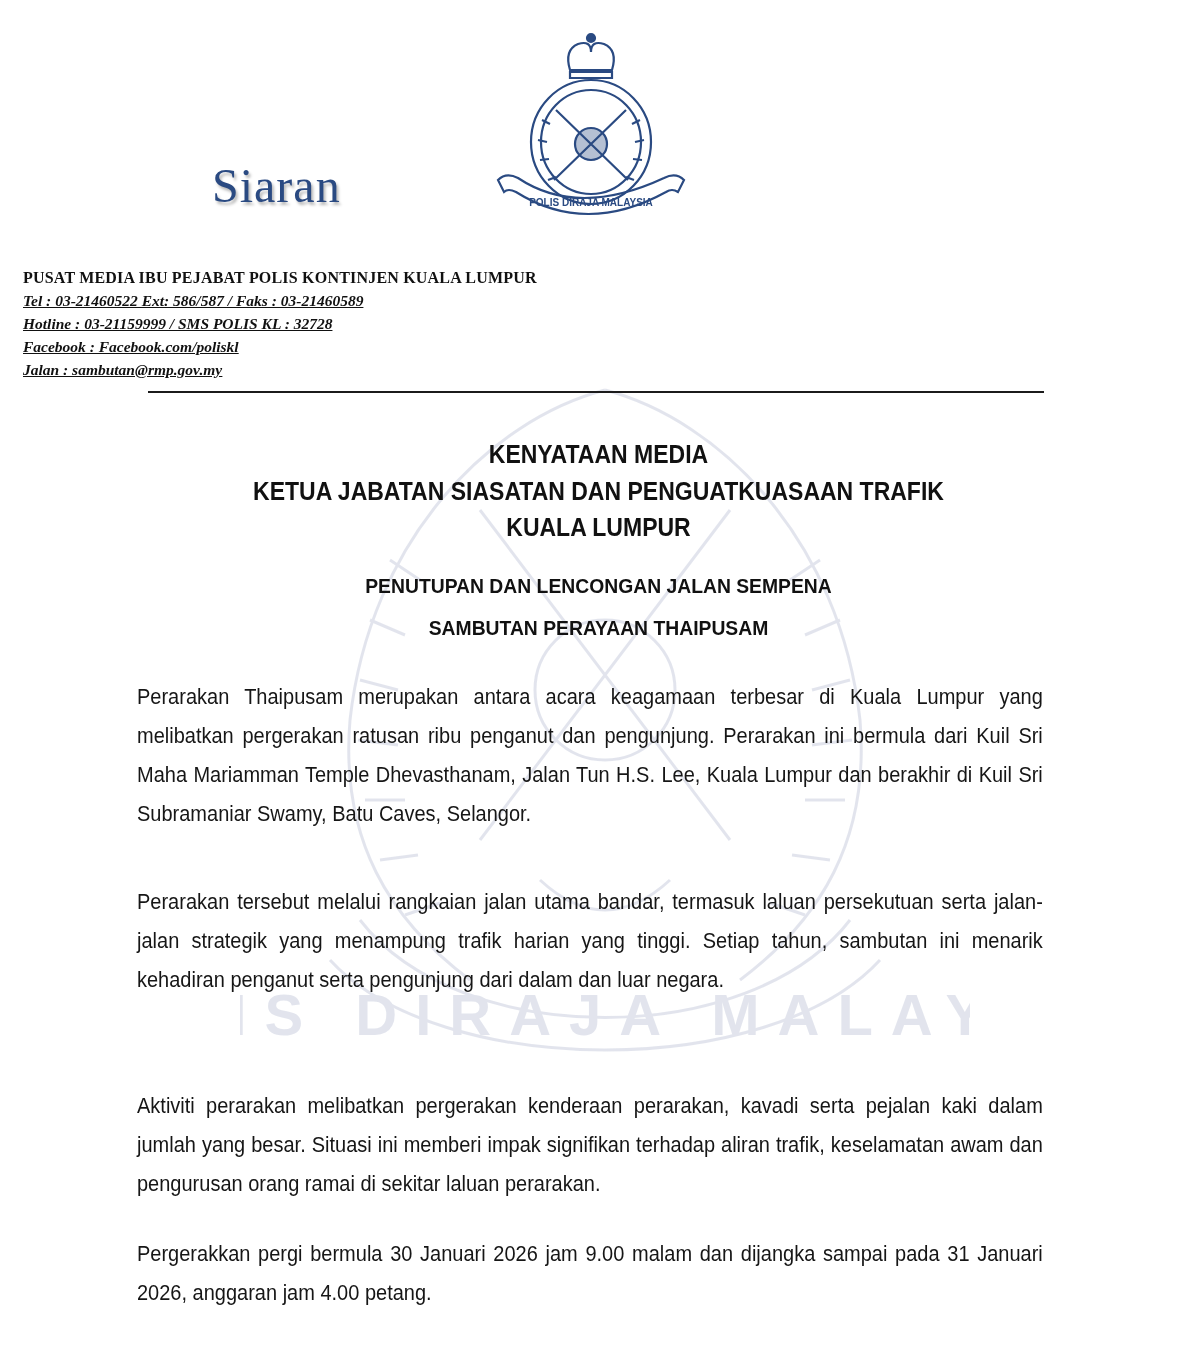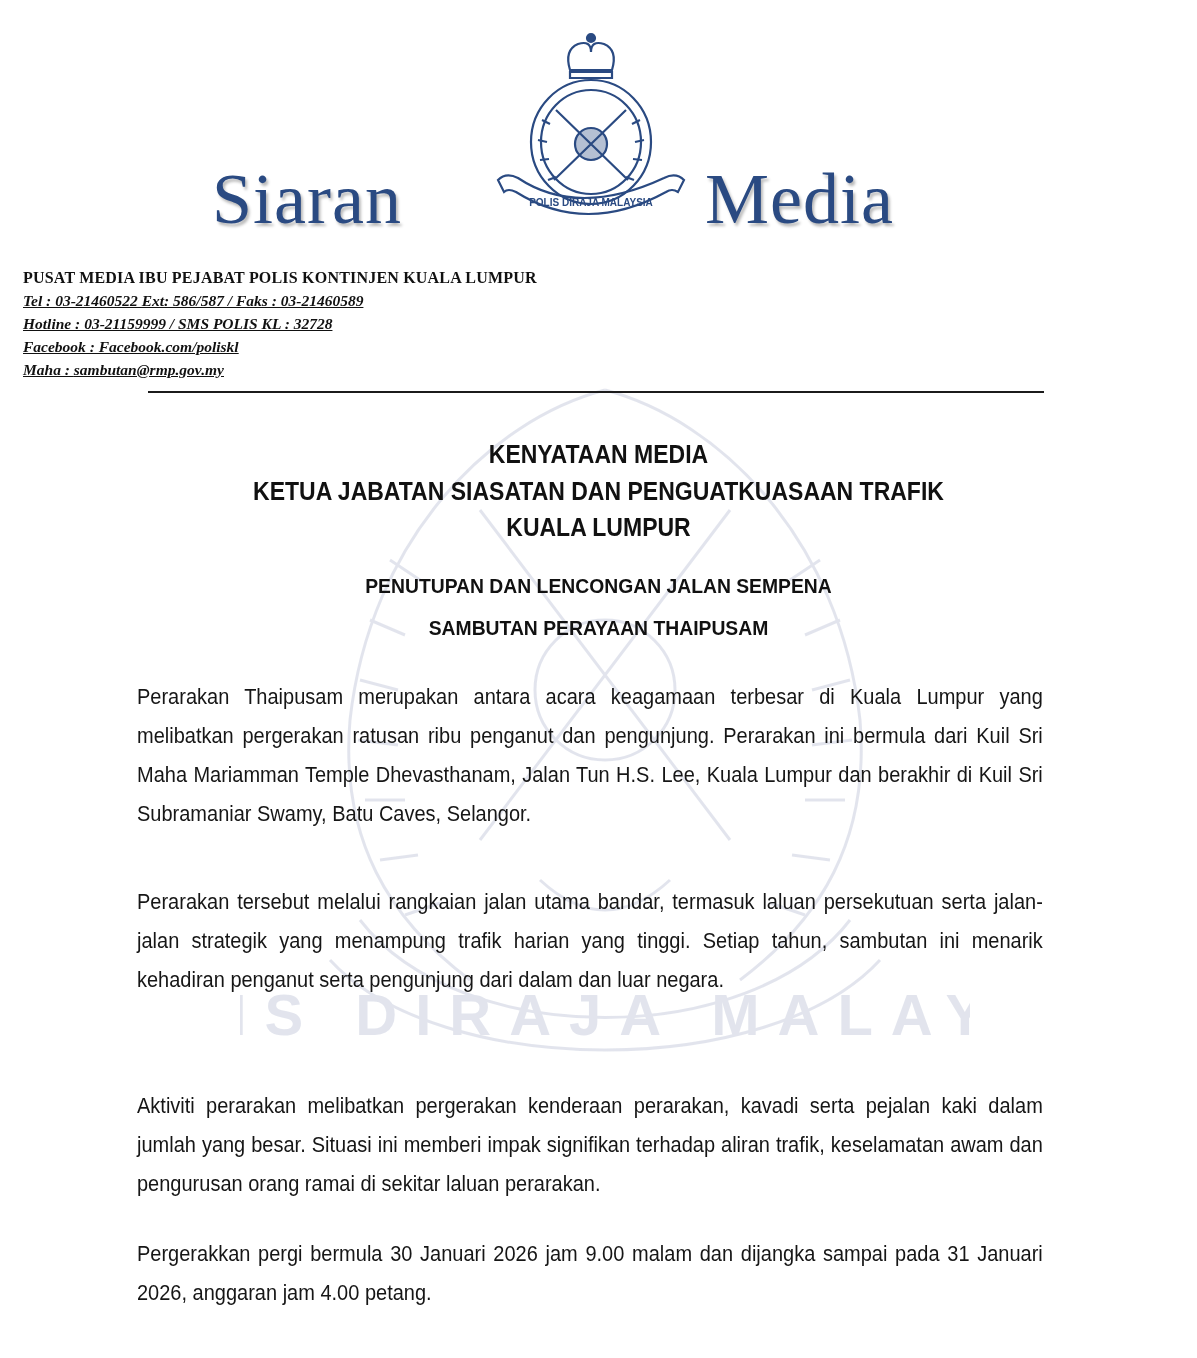--- a/index.html
+++ b/index.html
@@ -1,20 +1,20 @@
 <!DOCTYPE html>
 <html><head>
 <meta charset="utf-8">
 <style>
   html, body { margin: 0; padding: 0; background: #ffffff; }
   body { width: 1197px; height: 1358px; position: relative; overflow: hidden;
          font-family: "Liberation Sans", sans-serif; color: #111; }
   .watermark { position: absolute; left: 240px; top: 360px; width: 730px; height: 760px; opacity: 0.22; pointer-events: none; }
   .masthead { position: absolute; left: 0; top: 0; width: 1197px; height: 260px; }
-  .title-word { position: absolute; top: 158px; font-family: "Liberation Serif", serif; font-size: 72px; color: #2a4a82;
+  .title-word { position: absolute; top: 158px; font-family: "Liberation Serif", serif; font-size: 48px; color: #2a4a82;
                 text-shadow: 2px 3px 3px rgba(0,0,0,0.28); letter-spacing: 1px; }
   .title-left { left: 212px; }
   .title-right { left: 705px; }
   .crest { position: absolute; left: 478px; top: 30px; width: 226px; height: 200px; }
   .contact { position: absolute; top: 266px; left: 0; width: 1197px; text-align: left; font-family: "Liberation Serif", serif;
              font-weight: bold; font-size: 15.5px; line-height: 23px; color: #111; margin-left: 23px; }
   .contact .org { font-style: normal; font-size: 16px; letter-spacing: 0.2px; }
   .contact .line { font-style: italic; text-decoration: underline; }
   .contact .email-link { text-decoration: underline; }
   .rule { position: absolute; left: 148px; top: 391px; width: 896px; height: 2px; background: #1b1b1b; }
@@ -66,29 +66,28 @@
 
       <path d="M78 80 L 150 150 M148 80 L 76 150"></path>
 
       <circle cx="113" cy="114" r="16" fill="#2a4a82" fill-opacity="0.35"></circle>
 
       <path d="M20 150 q8 -8 20 -2 q60 40 146 0 q12 -6 20 2 l-6 12 q-6 -4 -12 0 q-80 44 -150 0 q-8 -4 -12 0 z"></path>
     </g>
     <text x="113" y="176" text-anchor="middle" font-family="Liberation Sans, sans-serif" font-size="10" font-weight="bold" fill="#2a4a82">POLIS DIRAJA MALAYSIA</text>
   </svg>
 
-  <div class="title-word title-right">Media</div>
 </div>
 
 <div class="contact">
   <div class="org">PUSAT MEDIA IBU PEJABAT POLIS KONTINJEN KUALA LUMPUR</div>
   <div class="line">Tel : 03-21460522 Ext: 586/587 / Faks : 03-21460589</div>
   <div class="line">Hotline : 03-21159999 / SMS POLIS KL : 32728</div>
   <div class="line">Facebook : Facebook.com/poliskl</div>
-  <div class="line"><span>Maha : </span><span class="email-link">sambutan@rmp.gov.my</span></div>
+  <div class="line"><span>Jalan : </span><span class="email-link">sambutan@rmp.gov.my</span></div>
 </div>
 
 <div class="rule"></div>
 
 <div class="heading h1">KENYATAAN MEDIA</div>
 <div class="heading h2">KETUA JABATAN SIASATAN DAN PENGUATKUASAAN TRAFIK</div>
 <div class="heading h3">KUALA LUMPUR</div>
 <div class="heading h4">PENUTUPAN DAN LENCONGAN JALAN SEMPENA</div>
 <div class="heading h5">SAMBUTAN PERAYAAN THAIPUSAM</div>
 

